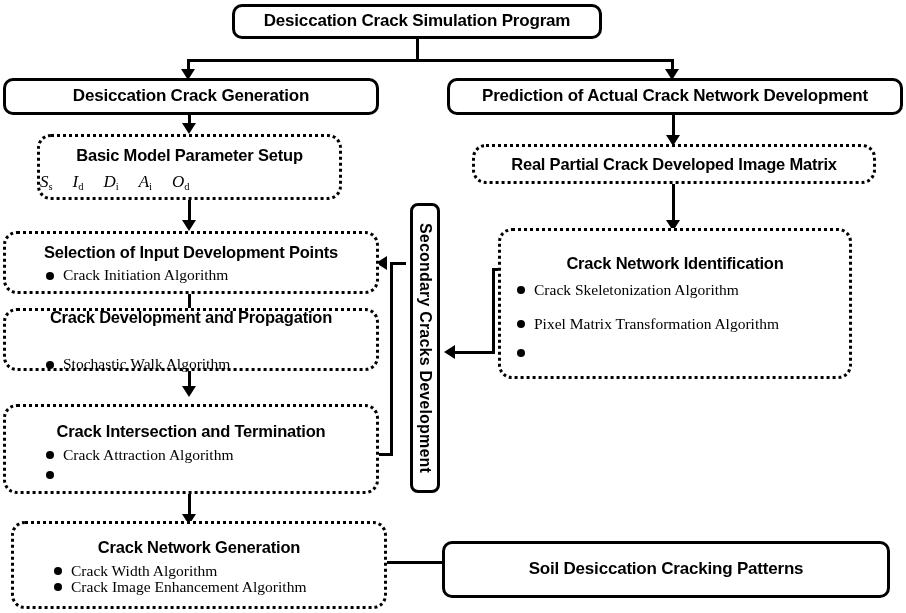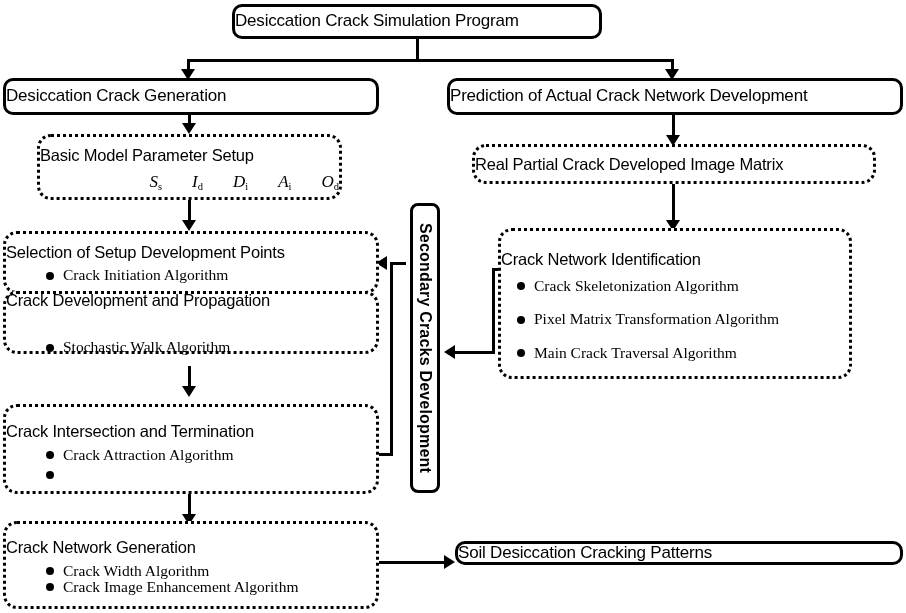--- a/index.html
+++ b/index.html
@@ -28,22 +28,23 @@
   .solid{
     border:3px solid #000;
     border-radius:10px;
   }
   .dotted{
     border:3px dotted #000;
     border-radius:14px;
   }
 
   .title{
-    font-weight:normal;
+    font-weight:bold;
     font-size:16.5px;
+    text-align:center;
     color:#000;
     letter-spacing:-0.2px;
     line-height:1.1;
     white-space:nowrap;
   }
   .title.big{font-size:17px;}
 
   
   ul.items{
     list-style:none;
@@ -64,22 +65,22 @@
     width:8px;height:8px;
     border-radius:50%;
     background:#000;
     margin-right:9px;
     flex:0 0 auto;
   }
 
   
   .params{
     display:flex;
-    justify-content:flex-end;
-    gap:30px;
+    justify-content:flex-start;
+    gap:20px;
     font-family:"Liberation Serif", serif;
     font-style:italic;
     font-size:17px;
     color:#000;
     margin-top:7px;
   }
   .params .p{position:relative;white-space:nowrap;}
   .params .p sub{
     font-style:normal;
     font-size:10.5px;
@@ -186,33 +187,33 @@
   </div>
 
   <div class="ln vln" style="left:672px;top:184px;height:38px;"></div>
   <div class="arrow arrow-down" style="left:666px;top:220px;"></div>
 
   <div id="secondary-box">
     <div class="vtxt">Secondary Cracks Development</div>
   </div>
 
   <div class="box dotted" id="n-selection" style="left:3px;top:231px;width:376px;height:63px;padding-top:2px;">
-    <div class="title">Selection of Setup Development Points</div>
+    <div class="title">Selection of Input Development Points</div>
     <ul class="items" style="margin-top:6px;padding-left:40px;">
       <li>
           <span class="dot"></span>
           <span>Crack Initiation Algorithm</span>
         </li>
     </ul>
   </div>
 
   <div class="ln vln" style="left:188px;top:294px;height:22px;"></div>
   <div class="arrow arrow-down" style="left:182px;top:314px;"></div>
 
-  <div class="box dotted" id="n-development" style="left:3px;top:291px;width:376px;height:63px;padding-top:2px;gap:24px;">
+  <div class="box dotted" id="n-development" style="left:3px;top:308px;width:376px;height:63px;padding-top:2px;gap:24px;">
     <div class="title">Crack Development and Propagation</div>
     <ul class="items" style="margin-top:6px;padding-left:40px;">
       <li>
           <span class="dot"></span>
           <span>Stochastic Walk Algorithm</span>
         </li>
     </ul>
   </div>
 
   <div class="ln vln" style="left:188px;top:366px;height:22px;"></div>
@@ -250,39 +251,38 @@
       <li style="margin-bottom:17px;">
           <span class="dot"></span>
           <span>Crack Skeletonization Algorithm</span>
         </li>
       <li style="margin-bottom:17px;">
           <span class="dot"></span>
           <span>Pixel Matrix Transformation Algorithm</span>
         </li>
       <li>
           <span class="dot"></span>
-          <span>Main Crack Traversal Algorithm</span>
-        </li>
-    </ul>
-  </div>
-
-  <div class="box dotted" id="n-networkgen" style="left:3px;top:521px;width:376px;height:88px;padding-top:3px;">
+        </li>
+    </ul>
+  </div>
+
+  <div class="box dotted" id="n-networkgen" style="left:11px;top:521px;width:376px;height:88px;padding-top:3px;">
     <div class="title">Crack Network Generation</div>
     <ul class="items" style="margin-top:7px;padding-left:40px;">
       <li style="">
           <span class="dot"></span>
           <span>Crack Width Algorithm</span>
         </li>
       <li>
           <span class="dot"></span>
           <span>Crack Image Enhancement Algorithm</span>
         </li>
     </ul>
   </div>
 
   <div class="ln hln" style="left:379px;top:561px;width:69px;"></div>
   <div class="arrow arrow-right" style="left:444px;top:555px;"></div>
 
-  <div class="box solid" id="n-output" style="left:455px;top:541px;width:448px;height:24px;">
+  <div class="box solid" id="n-output" style="left:442px;top:541px;width:448px;height:57px;">
     <div class="title big">Soil Desiccation Cracking Patterns</div>
   </div>
 
 </div>
 
 </body></html>

